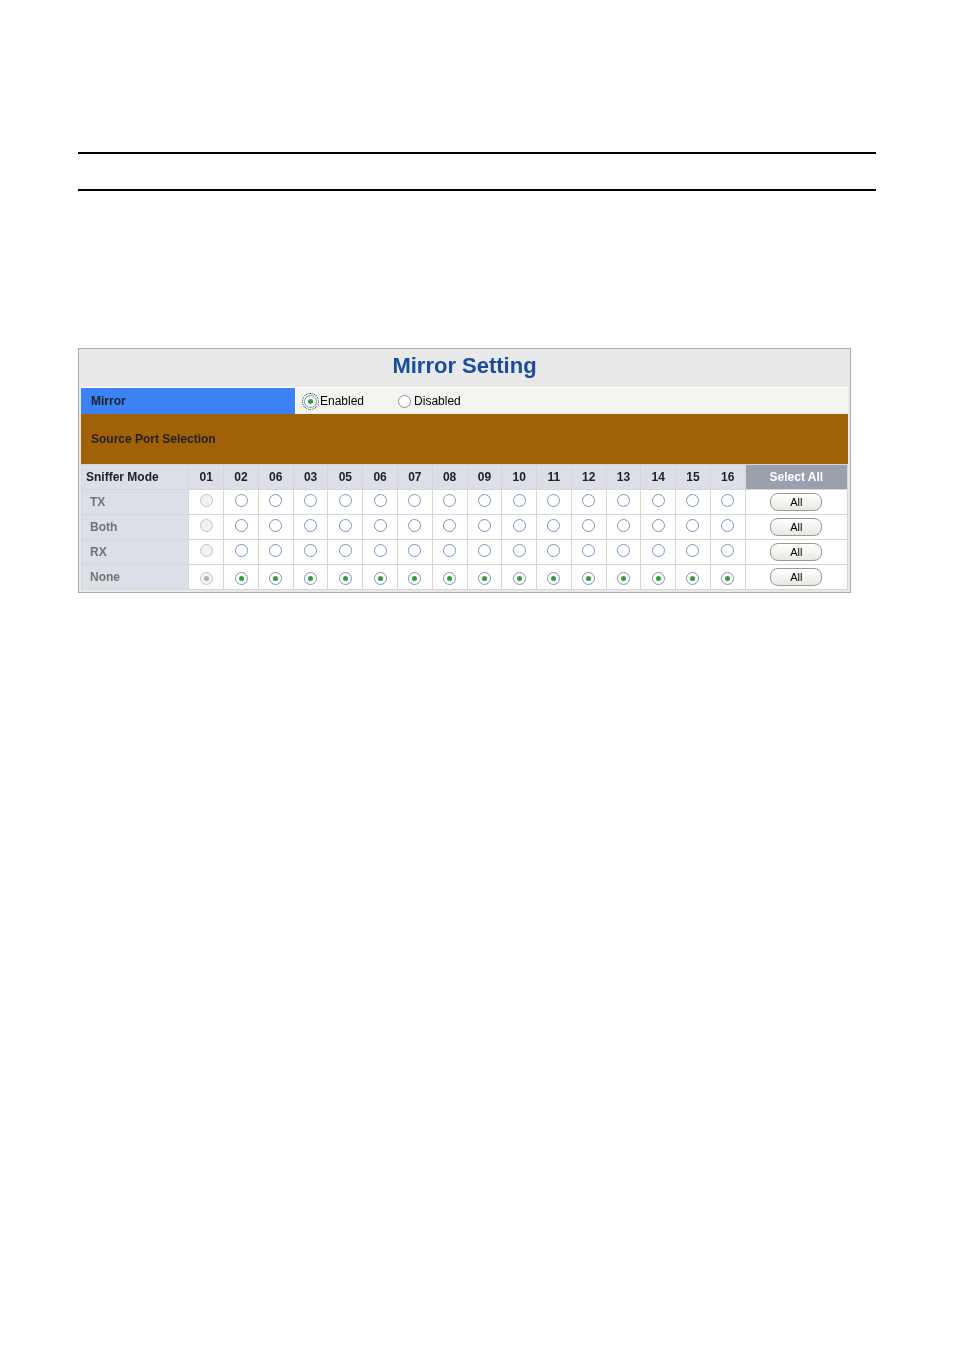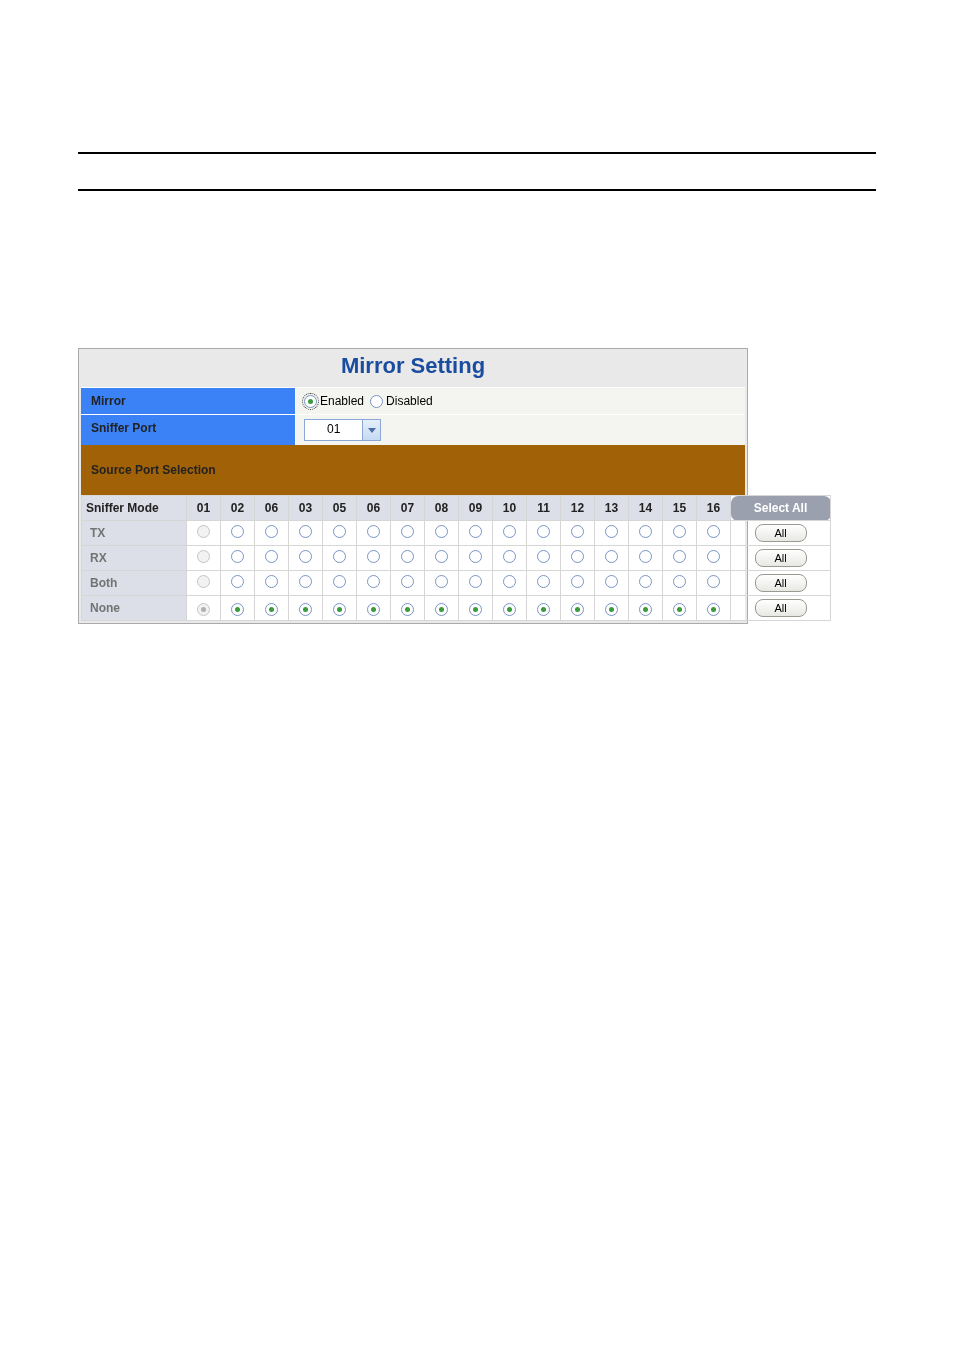--- a/index.html
+++ b/index.html
@@ -14,21 +14,21 @@
     width: 954px;
     height: 1350px;
     position: relative;
   }
   .hr1 { position:absolute; left:78px; top:152px; width:798px; height:2px; background:#000; }
   .hr2 { position:absolute; left:78px; top:189px; width:798px; height:2px; background:#000; }
 
   .panel {
     position:absolute;
     left:78px; top:348px;
-    width:670px;
+    width:773px;
     border:1px solid #aaa;
     background:#e9e9e9;
   }
   .title-row {
     text-align:center;
     padding:4px 0 6px 0;
   }
   .title-text {
     font-family: "Trebuchet MS", Tahoma, Arial, sans-serif;
     font-size:22px;
@@ -63,20 +63,21 @@
   .section-header {
     background:#a16207;
     font-weight:bold;
     padding:18px 10px;
     color:#222;
   }
 
   .radio-wrap {
     display:inline-flex;
     align-items:center;
+    margin-right:28px;
     gap:3px;
   }
   .radio-outer {
     width:13px; height:13px;
     border:1px solid #7a95c1;
     border-radius:50%;
     display:inline-flex;
     align-items:center;
     justify-content:center;
     background:#fff;
@@ -134,21 +135,20 @@
   }
   table.grid th {
     background:#dcdee8;
     font-weight:bold;
     color:#222;
     font-size:12px;
   }
   table.grid th.sel-all-h {
     background:#9aa0ad;
     color:#fff;
-    border-radius:7px;
   }
   table.grid td.mode-label {
     background:#dcdee8;
     font-weight:bold;
     text-align:left;
     padding-left:8px;
     color:#737373;
   }
   table.grid td.radio-cell {
     background:#fff;
@@ -213,31 +213,20 @@
               </span>
             <span>Enabled</span>
           </span>
           <span class="radio-wrap">
             <span class="radio-outer"></span>
             <span>Disabled</span>
           </span>
         </div>
       </div>
 
-      <div class="row">
-        <div class="label-cell">Sniffer Port</div>
-        <div class="value-cell">
-          <span class="select">
-            <span class="select-value">01</span>
-            <span class="select-btn">
-              <span class="chev-down"></span>
-            </span>
-          </span>
-        </div>
-      </div>
 
       <div class="section-header">Source Port Selection</div>
 
       <table class="grid">
         <colgroup>
           <col class="cmode">
           <col class="cport">
             <col class="cport">
             <col class="cport">
             <col class="cport">
@@ -292,41 +281,41 @@
               <td class="radio-cell"><span class="radio-outer"></span></td>
               <td class="radio-cell"><span class="radio-outer"></span></td>
               <td class="radio-cell"><span class="radio-outer"></span></td>
               <td class="radio-cell"><span class="radio-outer"></span></td>
               <td class="radio-cell"><span class="radio-outer"></span></td>
               <td class="radio-cell"><span class="radio-outer"></span></td>
               <td class="radio-cell"><span class="radio-outer"></span></td>
               <td><span class="small-btn">All</span></td>
             </tr>
             <tr>
+              <td class="mode-label">Both</td>
+              <td class="radio-cell"><span class="radio-outer disabled"></span></td>
+              <td class="radio-cell"><span class="radio-outer"></span></td>
+              <td class="radio-cell"><span class="radio-outer"></span></td>
+              <td class="radio-cell"><span class="radio-outer"></span></td>
+              <td class="radio-cell"><span class="radio-outer"></span></td>
+              <td class="radio-cell"><span class="radio-outer"></span></td>
+              <td class="radio-cell"><span class="radio-outer"></span></td>
+              <td class="radio-cell"><span class="radio-outer"></span></td>
+              <td class="radio-cell"><span class="radio-outer"></span></td>
+              <td class="radio-cell"><span class="radio-outer"></span></td>
+              <td class="radio-cell"><span class="radio-outer"></span></td>
+              <td class="radio-cell"><span class="radio-outer"></span></td>
+              <td class="radio-cell"><span class="radio-outer"></span></td>
+              <td class="radio-cell"><span class="radio-outer"></span></td>
+              <td class="radio-cell"><span class="radio-outer"></span></td>
+              <td class="radio-cell"><span class="radio-outer"></span></td>
+              <td><span class="small-btn">All</span></td>
+            </tr>
+            <tr>
               <td class="mode-label">RX</td>
-              <td class="radio-cell"><span class="radio-outer disabled"></span></td>
-              <td class="radio-cell"><span class="radio-outer"></span></td>
-              <td class="radio-cell"><span class="radio-outer"></span></td>
-              <td class="radio-cell"><span class="radio-outer"></span></td>
-              <td class="radio-cell"><span class="radio-outer"></span></td>
-              <td class="radio-cell"><span class="radio-outer"></span></td>
-              <td class="radio-cell"><span class="radio-outer"></span></td>
-              <td class="radio-cell"><span class="radio-outer"></span></td>
-              <td class="radio-cell"><span class="radio-outer"></span></td>
-              <td class="radio-cell"><span class="radio-outer"></span></td>
-              <td class="radio-cell"><span class="radio-outer"></span></td>
-              <td class="radio-cell"><span class="radio-outer"></span></td>
-              <td class="radio-cell"><span class="radio-outer"></span></td>
-              <td class="radio-cell"><span class="radio-outer"></span></td>
-              <td class="radio-cell"><span class="radio-outer"></span></td>
-              <td class="radio-cell"><span class="radio-outer"></span></td>
-              <td><span class="small-btn">All</span></td>
-            </tr>
-            <tr>
-              <td class="mode-label">Both</td>
               <td class="radio-cell"><span class="radio-outer disabled"></span></td>
               <td class="radio-cell"><span class="radio-outer"></span></td>
               <td class="radio-cell"><span class="radio-outer"></span></td>
               <td class="radio-cell"><span class="radio-outer"></span></td>
               <td class="radio-cell"><span class="radio-outer"></span></td>
               <td class="radio-cell"><span class="radio-outer"></span></td>
               <td class="radio-cell"><span class="radio-outer"></span></td>
               <td class="radio-cell"><span class="radio-outer"></span></td>
               <td class="radio-cell"><span class="radio-outer"></span></td>
               <td class="radio-cell"><span class="radio-outer"></span></td>

